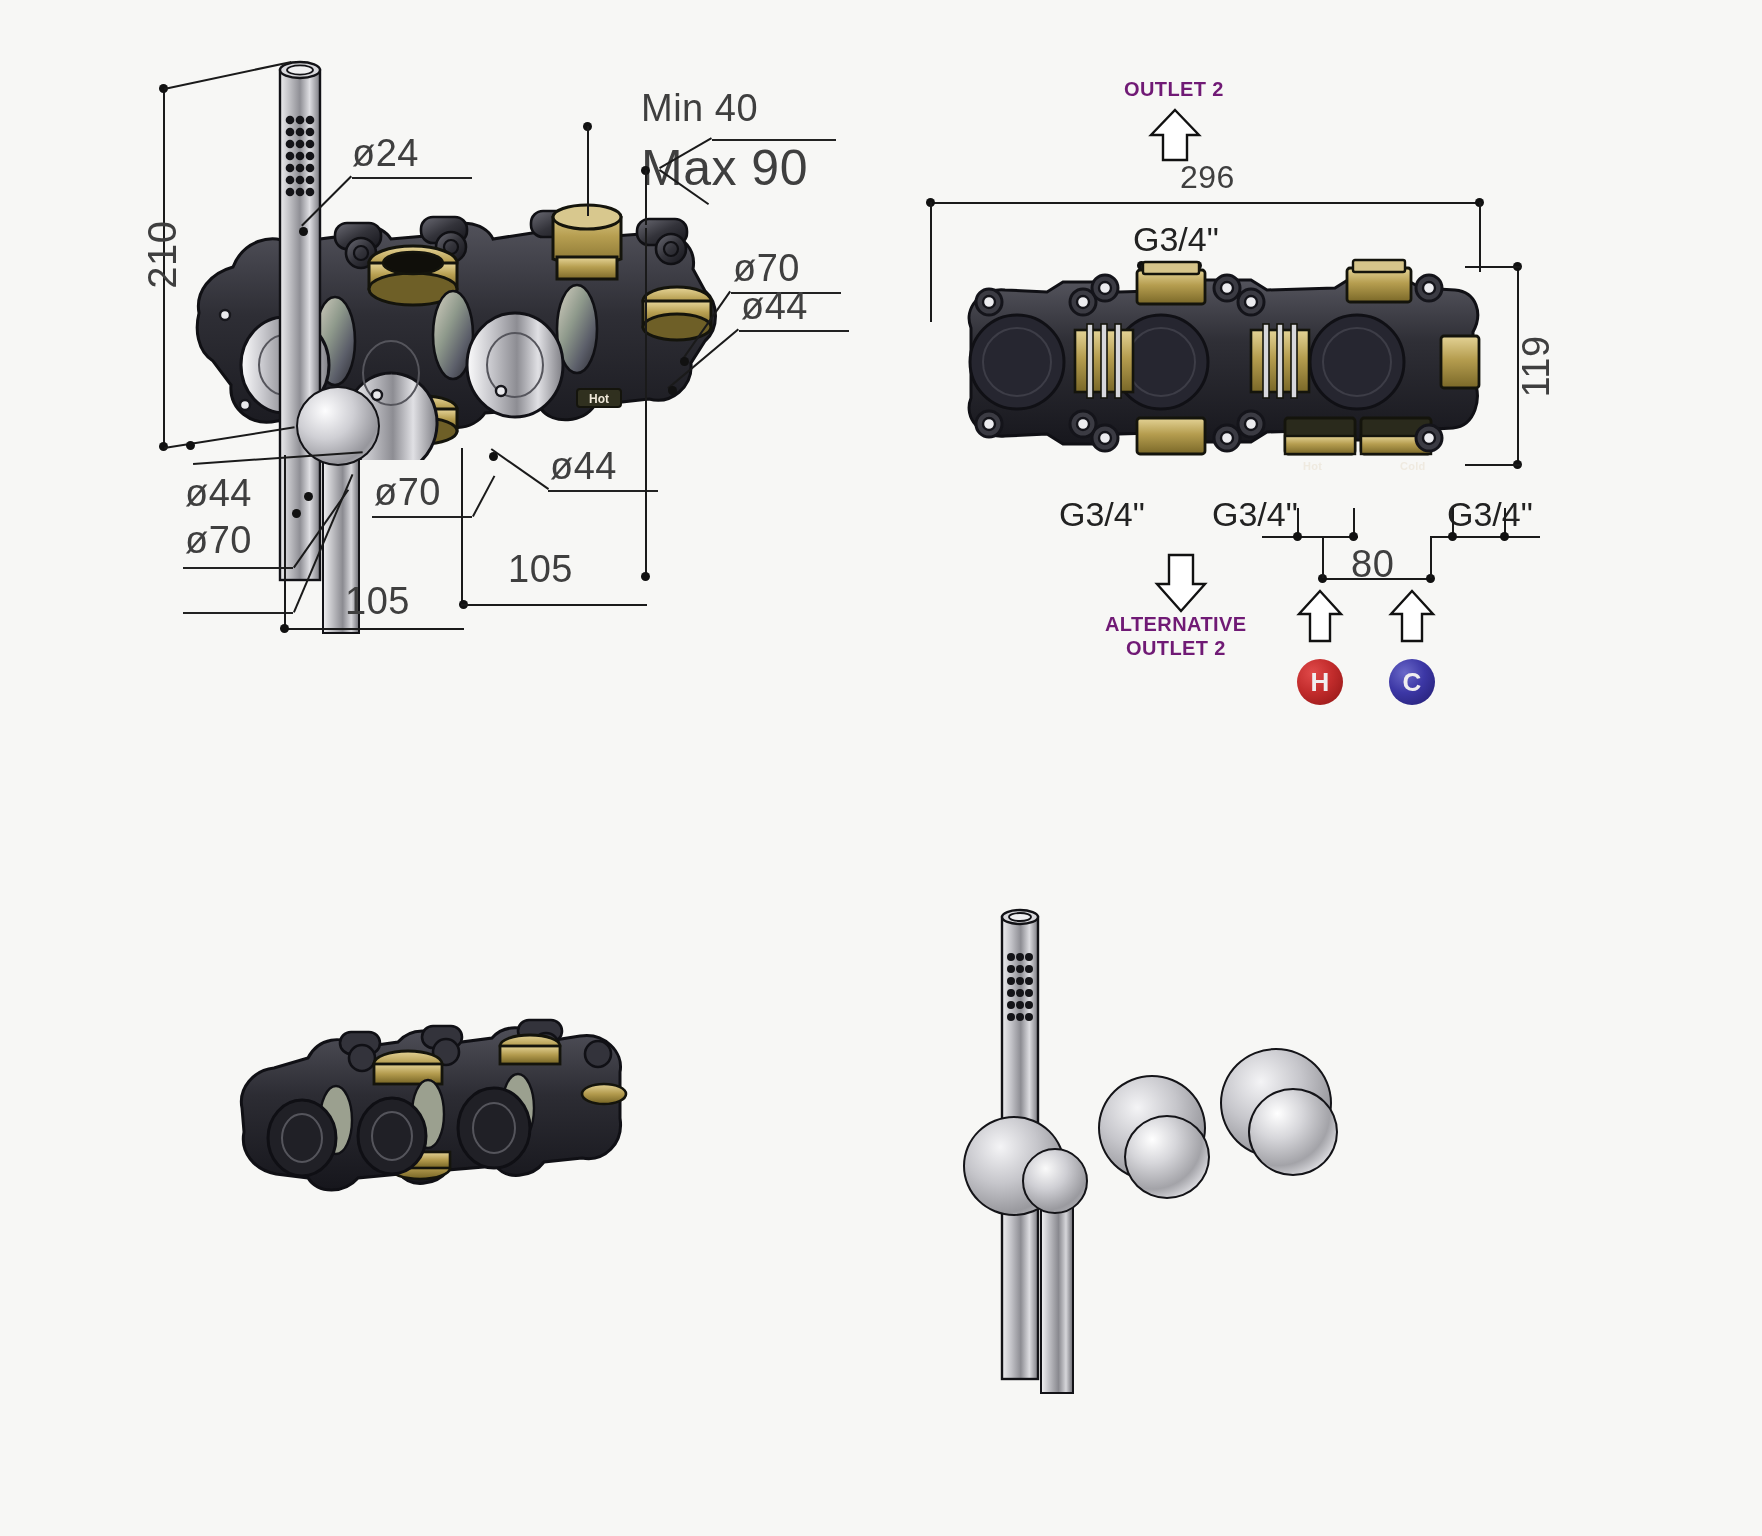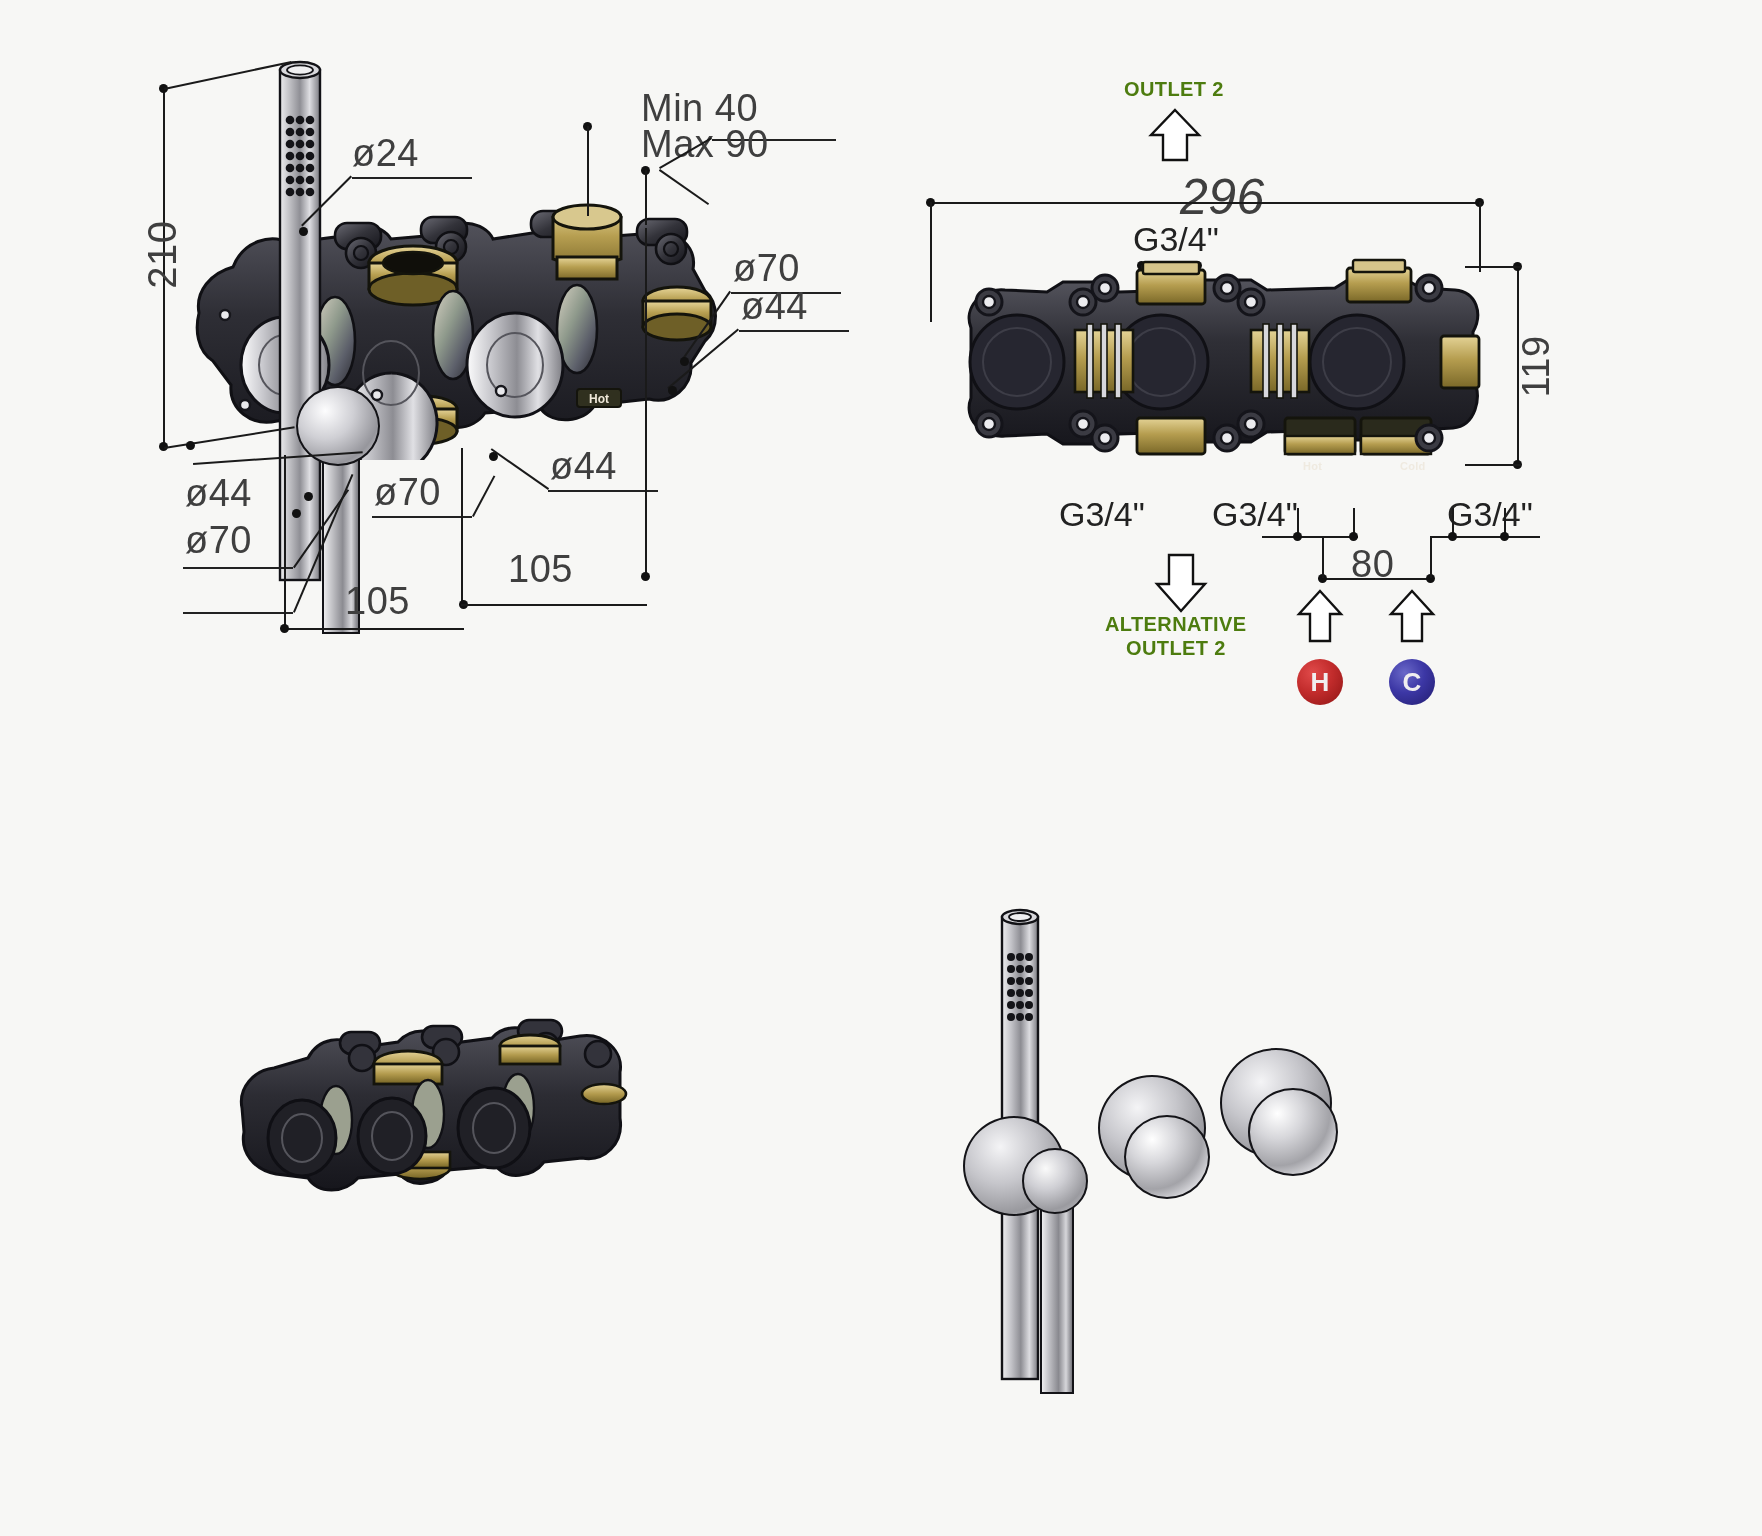--- a/index.html
+++ b/index.html
@@ -3,21 +3,21 @@
 <meta charset="utf-8">
 <style>
   html,body{margin:0;padding:0;background:#f7f7f5;}
   body{width:1762px;height:1536px;position:relative;overflow:hidden;
        font-family:"Liberation Sans",sans-serif;color:#3a3a3a;}
   .stage{position:absolute;inset:0;}
 
   
   .dim{position:absolute;font-size:34px;font-weight:400;color:#3f3f3f;
        letter-spacing:.5px;white-space:nowrap;}
-  .flowlbl{position:absolute;font-size:19px;font-weight:bold;color:#4d7c0f;
+  .flowlbl{position:absolute;font-size:19px;font-weight:bold;color:#701a75;
        white-space:nowrap;text-align:center;letter-spacing:.4px;}
   .gthread{position:absolute;font-size:30px;color:#222;white-space:nowrap;}
 
   
   .ln{position:absolute;background:#1a1a1a;transform-origin:0 0;height:1.6px;}
   .vln{position:absolute;background:#1a1a1a;width:1.6px;}
   .hln{position:absolute;background:#1a1a1a;height:1.6px;}
   .dot{position:absolute;width:9px;height:9px;border-radius:50%;background:#111;}
   .uline{position:absolute;height:1.8px;background:#222;}
 
@@ -220,21 +220,21 @@
     <div class="ln" style="left:164px;top:447px;width:132px;transform:rotate(-9deg);"></div>
     <div class="dim" style="left:128px;top:232px;transform:rotate(-90deg);transform-origin:center;font-size:40px;">210</div>
 
     <div class="uline" style="left:352px;top:177px;width:120px;"></div>
     <div class="ln" style="left:352px;top:177px;width:70px;transform:rotate(135deg);"></div>
     <div class="dot" style="left:299px;top:227px;"></div>
     <div class="dim" style="left:352px;top:132px;font-size:38px;">ø24</div>
 
     <div class="dim" style="left:641px;top:87px;font-size:38px;">Min 40</div>
     <div class="uline" style="left:712px;top:139px;width:124px;"></div>
-    <div class="dim" style="left:641px;top:123px;font-size:38px;">Max 90</div>
+    <div class="dim" style="left:641px;top:139px;font-size:50px;">Max 90</div>
     <div class="ln" style="left:712px;top:139px;width:60px;transform:rotate(150deg);"></div>
     <div class="ln" style="left:660px;top:169px;width:60px;transform:rotate(35deg);"></div>
     <div class="dot" style="left:583px;top:122px;"></div>
     <div class="vln" style="left:587px;top:126px;height:90px;"></div>
     <div class="dot" style="left:641px;top:166px;"></div>
     <div class="vln" style="left:645px;top:170px;height:55px;"></div>
 
     <div class="uline" style="left:731px;top:292px;width:110px;"></div>
     <div class="dim" style="left:733px;top:247px;font-size:38px;">ø70</div>
     <div class="ln" style="left:731px;top:292px;width:82px;transform:rotate(125deg);"></div>
@@ -282,21 +282,21 @@
 
   <div>
 
     <div class="flowlbl" style="left:1124px;top:78px;font-size:20px;">OUTLET 2</div>
     <div class="arrowUp" style="left:1147px;top:107px;">
       <svg width="56" height="56" viewBox="0 0 56 56">
         <path d="M28,3 L52,28 L40,28 L40,53 L16,53 L16,28 L4,28 Z" fill="#ffffff" stroke="#111" stroke-width="2.4" stroke-linejoin="miter"></path>
       </svg>
     </div>
 
-    <div class="dim" style="left:1180px;top:168px;font-size:50px;font-style:italic;">296</div>
+    <div class="dim" style="left:1180px;top:159px;font-size:32px;">296</div>
     <div class="hln" style="left:930px;top:202px;width:550px;"></div>
     <div class="dot" style="left:926px;top:198px;"></div>
     <div class="dot" style="left:1475px;top:198px;"></div>
     <div class="vln" style="left:930px;top:202px;height:120px;"></div>
     <div class="vln" style="left:1479px;top:202px;height:70px;"></div>
 
     <div class="gthread" style="left:1133px;top:220px;font-size:34px;">G3/4"</div>
     <div class="hln" style="left:1141px;top:265px;width:56px;"></div>
     <div class="dot" style="left:1137px;top:261px;"></div>
     <div class="dot" style="left:1193px;top:261px;"></div>

